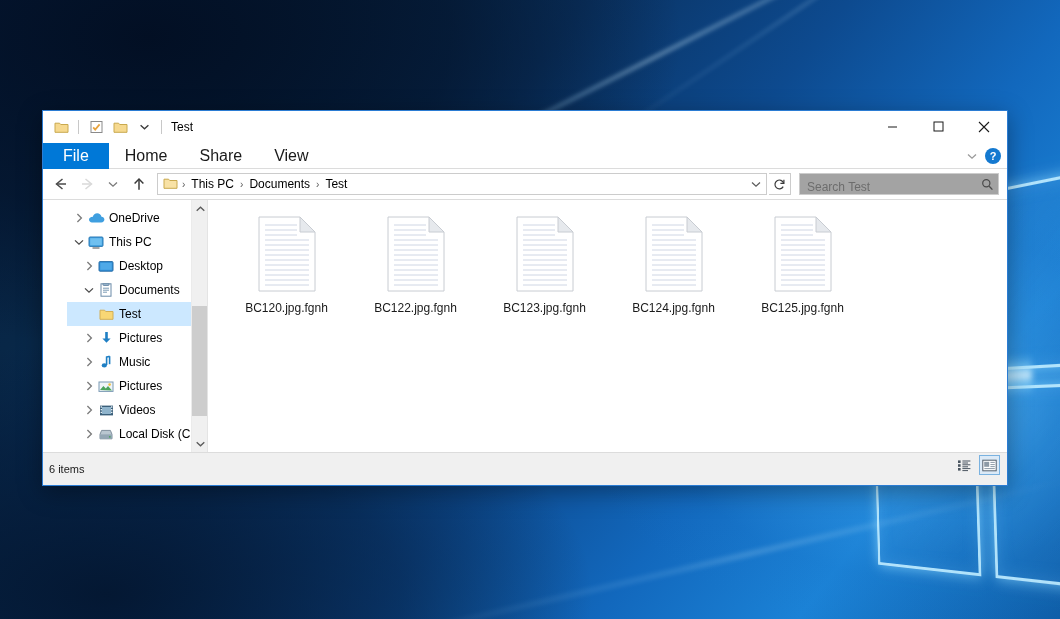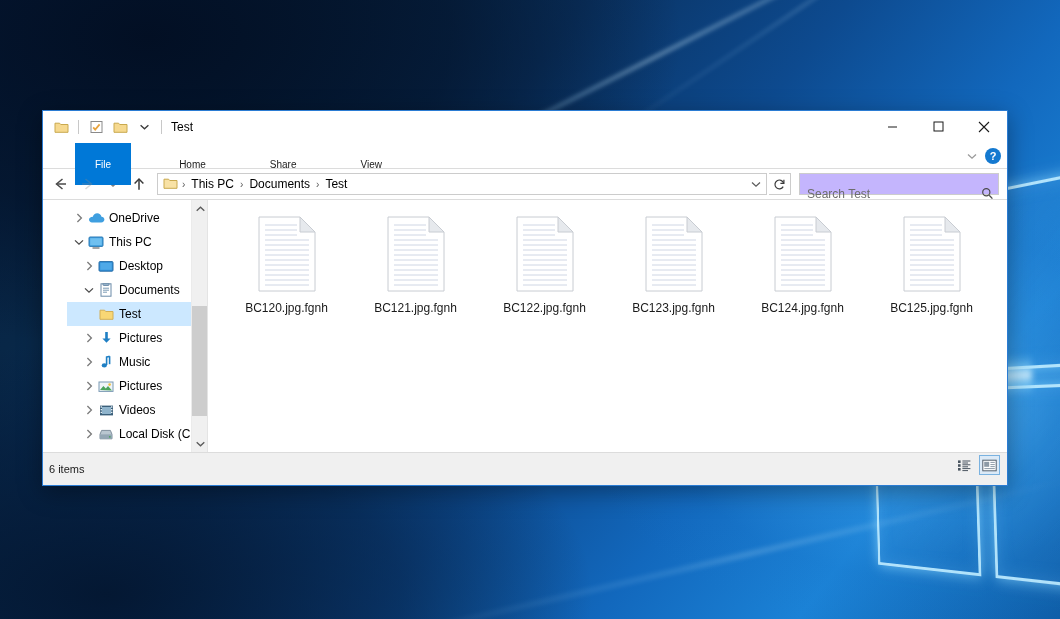--- a/index.html
+++ b/index.html
@@ -100,21 +100,21 @@
   }
 
   
   #ribbon {
     height: 26px; display: flex; align-items: stretch;
     background: #ffffff; position: relative; flex: none;
     border-bottom: 1px solid #dcdcdc;
   }
   .rtab {
     display: flex; align-items: center; padding: 0 16px;
-    font-size: 10px; color: #1a1a1a; height: 42px; margin-left: 32px;
+    font-size: 16px; color: #1a1a1a; height: 26px;
   }
   #rtab-file {
     background: #0078d7; color: #ffffff; padding: 0 20px;
   }
   #ribbon-right {
     position: absolute; right: 6px; top: 0; height: 26px;
     display: flex; align-items: center; gap: 8px;
   }
   #help-btn {
     width: 16px; height: 16px; border-radius: 50%;
@@ -149,22 +149,22 @@
     align-items: center; justify-content: center;
   }
   #refresh-btn {
     width: 22px; height: 22px; display: flex;
     align-items: center; justify-content: center;
     border: 1px solid #cccccc; border-left: none;
     margin-left: -6px; margin-right: 6px; background: #fff;
   }
   #searchbox {
     width: 200px; height: 22px; border: 1px solid #cccccc;
-    background: #c4b5fd; display: flex; align-items: flex-start;
-    padding: 13px 4px 0 7px;
+    background: #a3a3a3; display: flex; align-items: flex-end;
+    padding: 0 4px 0 7px;
   }
   #search-input {
     flex: 1; border: none; outline: none; font-size: 12px;
     color: #000; font-family: "Liberation Sans", sans-serif; background: transparent;
   }
   #search-input::placeholder { color: #6d6d6d; opacity: 1; }
 
   
   #body { flex: 1; display: flex; min-height: 0; border-top: 1px solid #dcdcdc; padding-left: 24px; }
 
@@ -570,32 +570,20 @@
                 <path d="M2 1h41l15 15v59H2z" fill="#ffffff" stroke="#c8ccd2" stroke-width="1"></path>
                 <path d="M43 1v15h15z" fill="#e6e9ed" stroke="#c8ccd2" stroke-width="1"></path>
                 <g stroke="#cfd6e4" stroke-width="1">
                   <path d="M8 9h32M8 14h32M8 19h32M8 24h44M8 29h44M8 34h44M8 39h44M8 44h44M8 49h44M8 54h44M8 59h44M8 64h44M8 69h44"></path>
                 </g>
               </svg>
             </div>
             <div class="file-name">BC120.jpg.fgnh</div>
           </div>
 
-          <div class="file-item">
-            <div class="doc-icon">
-              <svg width="60" height="76" viewBox="0 0 60 76">
-                <path d="M2 1h41l15 15v59H2z" fill="#ffffff" stroke="#c8ccd2" stroke-width="1"></path>
-                <path d="M43 1v15h15z" fill="#e6e9ed" stroke="#c8ccd2" stroke-width="1"></path>
-                <g stroke="#cfd6e4" stroke-width="1">
-                  <path d="M8 9h32M8 14h32M8 19h32M8 24h44M8 29h44M8 34h44M8 39h44M8 44h44M8 49h44M8 54h44M8 59h44M8 64h44M8 69h44"></path>
-                </g>
-              </svg>
-            </div>
-            <div class="file-name">BC121.jpg.fgnh</div>
-          </div>
 
           <div class="file-item">
             <div class="doc-icon">
               <svg width="60" height="76" viewBox="0 0 60 76">
                 <path d="M2 1h41l15 15v59H2z" fill="#ffffff" stroke="#c8ccd2" stroke-width="1"></path>
                 <path d="M43 1v15h15z" fill="#e6e9ed" stroke="#c8ccd2" stroke-width="1"></path>
                 <g stroke="#cfd6e4" stroke-width="1">
                   <path d="M8 9h32M8 14h32M8 19h32M8 24h44M8 29h44M8 34h44M8 39h44M8 44h44M8 49h44M8 54h44M8 59h44M8 64h44M8 69h44"></path>
                 </g>
               </svg>

